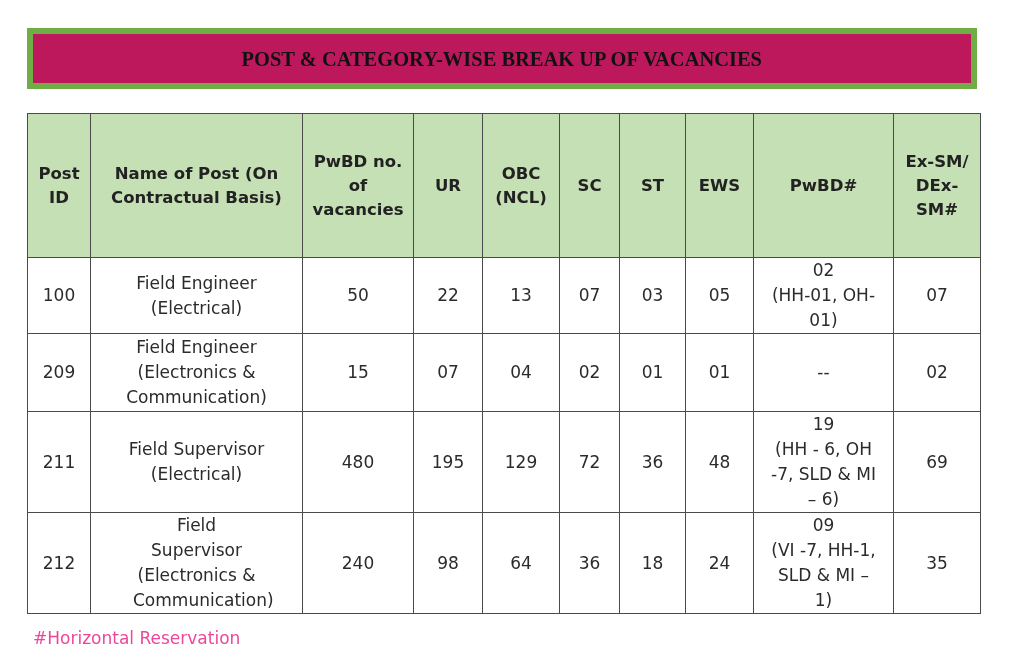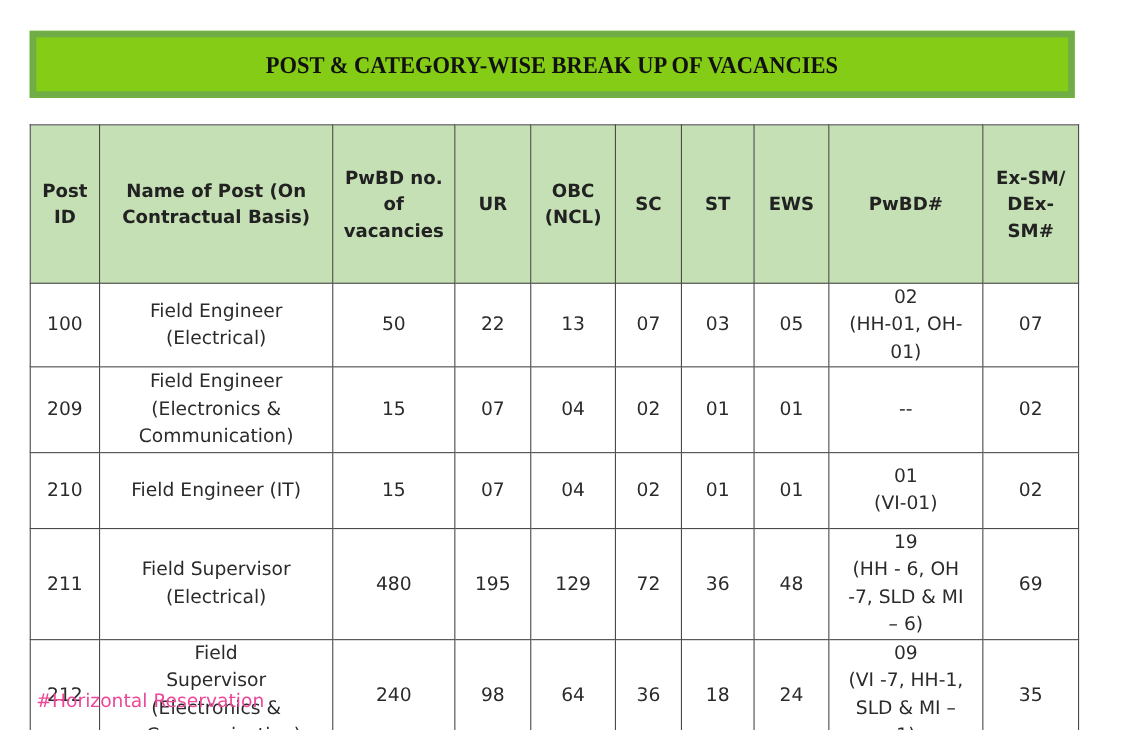--- a/index.html
+++ b/index.html
@@ -1,19 +1,19 @@
 <!DOCTYPE html>
 <html><head>
 <meta charset="utf-8">
 <style>
   html, body { margin: 0; padding: 0; background: #ffffff; }
   body { width: 1024px; height: 664px; position: relative; overflow: hidden; font-family: "DejaVu Sans", sans-serif; color: #222; }
   .title-box {
     position: absolute; left: 27px; top: 28px; width: 938px; height: 49px;
-    border: 6px solid #70AD47; background: #84cc16;
+    border: 6px solid #70AD47; background: #be185d;
     display: flex; align-items: center; justify-content: center;
   }
   .title-text {
     font-family: "Liberation Serif", "DejaVu Serif", serif; font-weight: bold;
     font-size: 22px; color: #111; letter-spacing: 0px; transform: scaleX(0.93);
   }
   table.vac {
     position: absolute; left: 27px; top: 113px;
     border-collapse: collapse; table-layout: fixed; width: 953px;
   }
@@ -84,35 +84,20 @@
       <td>07</td>
       <td>04</td>
       <td>02</td>
       <td>01</td>
       <td>01</td>
       <td class="pwbd">
           <div>--</div>
         </td>
       <td>02</td>
     </tr>
-    <tr class="r2">
-      <td>210</td>
-      <td>Field Engineer (IT)</td>
-      <td>15</td>
-      <td>07</td>
-      <td>04</td>
-      <td>02</td>
-      <td>01</td>
-      <td>01</td>
-      <td class="pwbd">
-          <div>01</div>
-          <div>(VI-01)</div>
-        </td>
-      <td>02</td>
-    </tr>
     <tr class="r3">
       <td>211</td>
       <td style="padding:12px 22px">Field Supervisor (Electrical)</td>
       <td>480</td>
       <td>195</td>
       <td>129</td>
       <td>72</td>
       <td>36</td>
       <td>48</td>
       <td class="pwbd" style="padding:0 12px">

